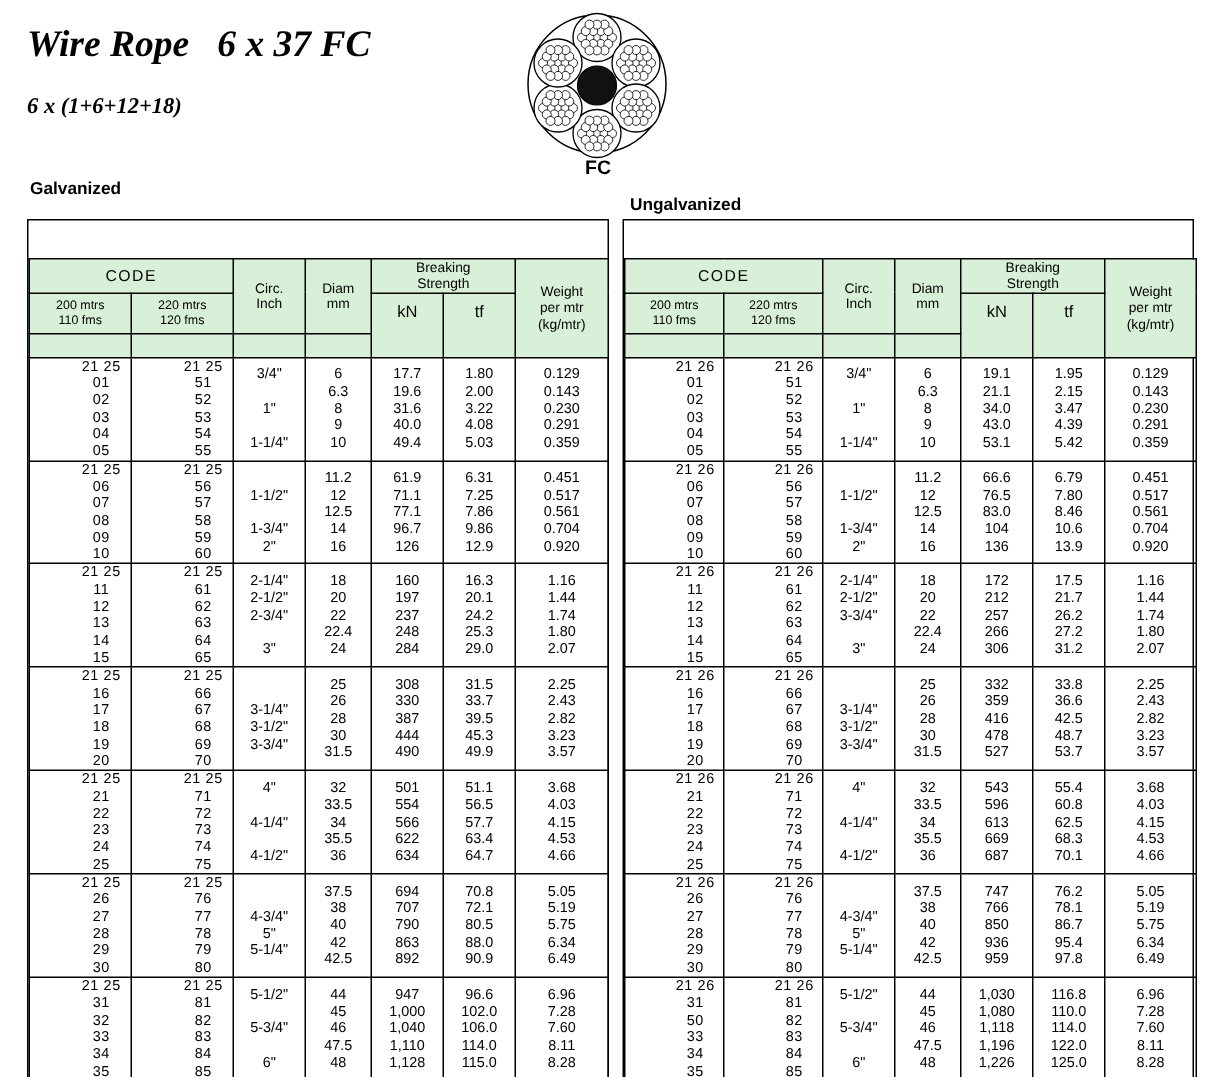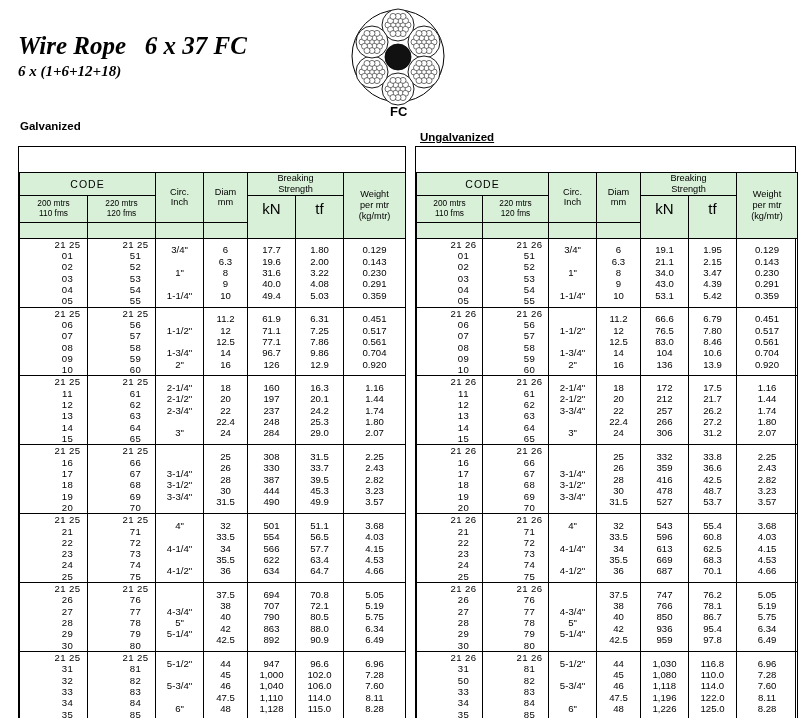--- a/index.html
+++ b/index.html
@@ -17,21 +17,21 @@
   }
   .page {
     position: relative;
     width: 811px;
     height: 718px;
   }
   
   .title {
     position: absolute;
     left: 18px;
-    top: 32px;
+    top: 16px;
     font-size: 25px;
     font-weight: bold;
     font-style: italic;
     font-family: "Liberation Serif", serif;
     white-space: pre;
   }
   .subtitle {
     position: absolute;
     left: 18px;
     top: 63px;
@@ -55,21 +55,21 @@
     font-size: 13px;
     font-weight: bold;
     font-family: "Liberation Sans", sans-serif;
   }
   .sec-label {
     position: absolute;
     font-size: 11.5px;
     font-weight: bold;
   }
   .sec-left { left: 20px; top: 120px; }
-  .sec-right { left: 420px; top: 131px; text-decoration: underline; }
+  .sec-right { left: 420px; top: 131px; }
 
   
   .tbl-wrap {
     position: absolute;
     border: 1px solid #000;
     box-sizing: border-box;
   }
   .tbl-left  { left: 18px;  top: 146px; width: 388px; }
   .tbl-right { left: 415px; top: 146px; width: 381px; }
 
@@ -83,21 +83,21 @@
   table.spec th, table.spec td {
     border: 1px solid #000;
     padding: 0;
     text-align: center;
     vertical-align: middle;
     font-weight: normal;
     line-height: 1.18;
   }
   thead th {
     background: #d8f0d8;
-    font-size: 15px;
+    font-size: 11px;
     font-weight: normal;
   }
   .hdr-code { font-size: 10.5px; letter-spacing: 1px; }
   .hdr-sub  { font-size: 8.3px; line-height: 1.25; padding: 2px 0; }
   .hdr-mid  { font-size: 9.2px; line-height: 1.25; }
   .hdr-tall { height: 26px; }
   .unit-row th { font-size: 9px; height: 15px; background: #d8f0d8; }
 
   td.grp {
     font-size: 9.6px;

